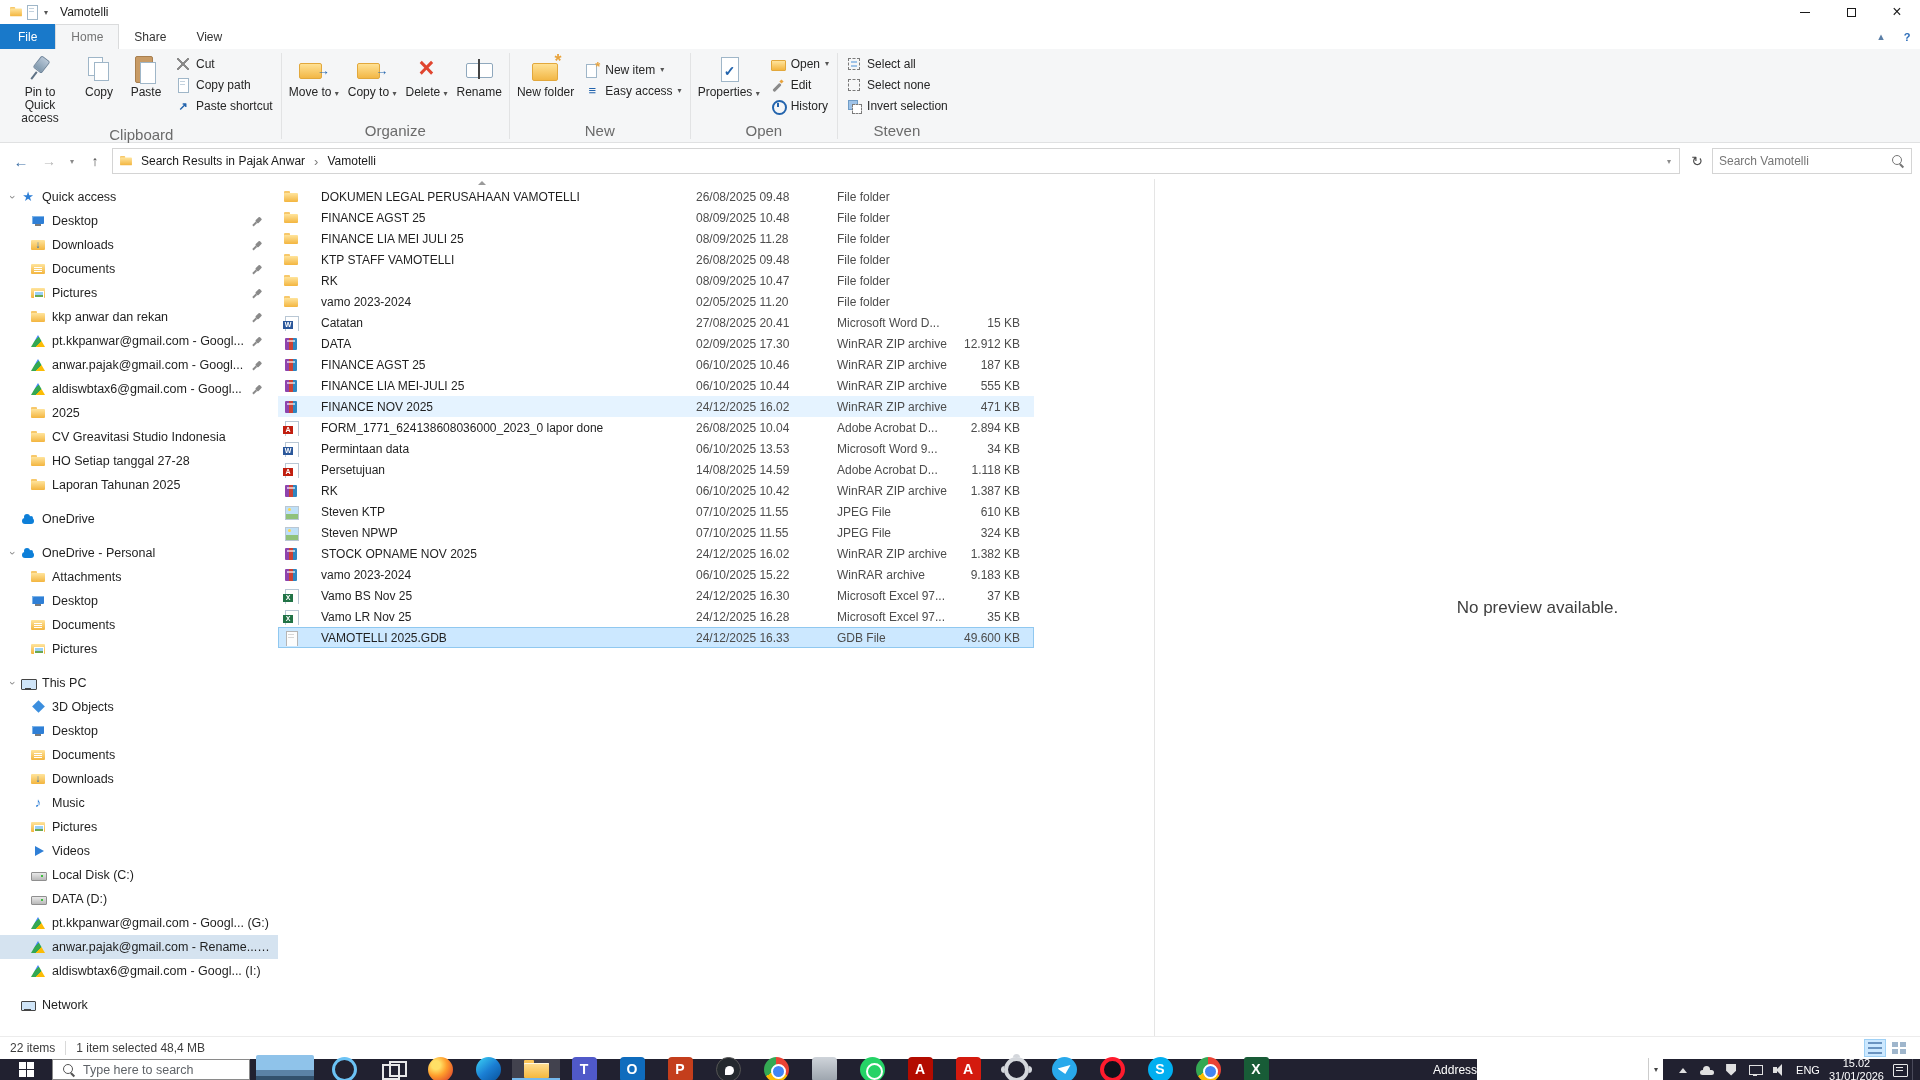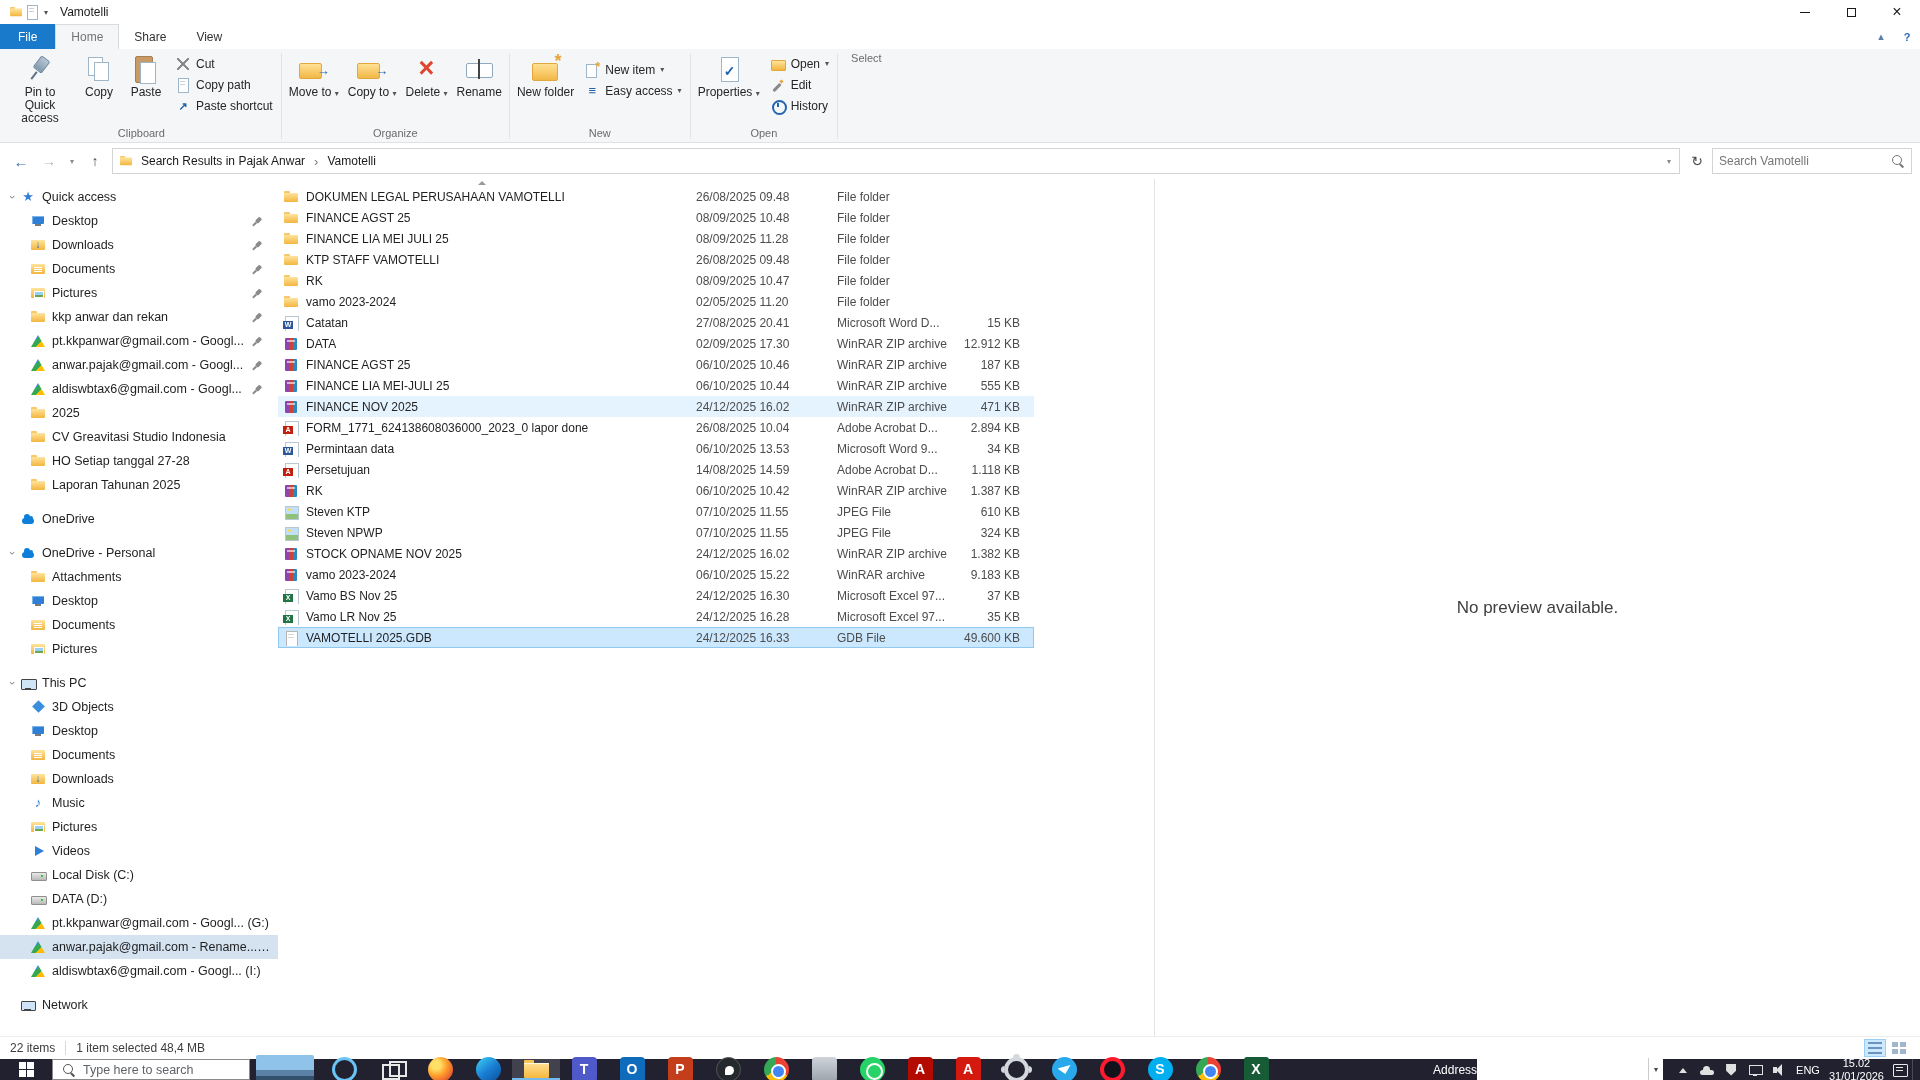--- a/index.html
+++ b/index.html
@@ -24,21 +24,21 @@
 .tab.file-tab{background:#1979ca;color:#fff;padding:0 18px}
 .tab.active{background:#f5f6f7;border:1px solid #dadbdc;border-bottom:none;color:#737373}
 .tab-spacer{flex:1}
 .tab-tool{width:26px;display:flex;align-items:center;justify-content:center;color:#5a7ea6;font-size:11px}
 .tab-tool.help{color:#2b6cb8;font-weight:bold}
 
 
 .ribbon{height:94px;background:#f5f6f7;border-bottom:1px solid #e0e1e2;display:flex;padding:1px 2px 0}
 .rgroup{display:flex;flex-direction:column;padding:1px 3px 0}
 .rgroup-body{flex:1;display:flex;align-items:flex-start;gap:1px}
-.rgroup-label{text-align:center;color:#6b6b6b;font-size:11px;padding:1px 10px 3px}
+.rgroup-label{text-align:center;color:#6b6b6b;font-size:15px;padding:1px 10px 3px}
 .rsep{width:1px;background:#e2e3e4;margin:3px 0}
 .rbig{display:flex;flex-direction:column;align-items:center;min-width:46px;max-width:72px;padding:3px 4px 0;text-align:center}
 .rbig .blab{line-height:13px;color:#262626;white-space:normal}
 .caret{font-size:8px;color:#555}
 .rcol{display:flex;flex-direction:column;padding-top:2px}
 .rsmall{display:flex;align-items:center;gap:5px;height:21px;padding:0 5px;white-space:nowrap;color:#262626}
 .bi{width:32px;height:30px;position:relative;margin-bottom:2px}
 .bi-pin::before{content:"";position:absolute;left:12px;top:3px;width:9px;height:13px;background:linear-gradient(#b7c6d6,#7f98ad);border:1px solid #6d8399;border-radius:2px;transform:rotate(38deg)}
 .bi-pin::after{content:"";position:absolute;left:9px;top:17px;width:2px;height:9px;background:#5f7285;transform:rotate(38deg)}
 .bi-copy::before{content:"";position:absolute;left:5px;top:3px;width:13px;height:17px;background:#fff;border:1px solid #9fb6c8}
@@ -108,21 +108,21 @@
 
 .file-area{width:876px;position:relative;padding-top:2px}
 .sort-caret{position:absolute;top:2px;left:200px;width:0;height:0;border-left:4px solid transparent;border-right:4px solid transparent;border-bottom:4px solid #9a9a9a}
 .hdr{display:flex;height:26px;align-items:stretch;color:#444}
 .hcell{display:flex;align-items:center;padding-left:8px;border-right:1px solid #ebebeb}
 .h-name{width:408px}.h-date{width:141px}.h-type{width:129px}.h-size{width:78px}
 .rows{padding-top:5px}
 .frow{display:flex;width:756px;height:21px;align-items:center}
 .frow.hover{background:#e5f3ff}
 .frow.selected{background:#cce8ff;box-shadow:inset 0 0 0 1px #90c8f0}
-.c-name{width:408px;display:flex;align-items:center;padding-left:5px;gap:7px;overflow:hidden;white-space:nowrap;color:#1f1f1f}
+.c-name{width:408px;display:flex;align-items:center;padding-left:5px;gap:22px;overflow:hidden;white-space:nowrap;color:#1f1f1f}
 .c-date{width:141px;padding-left:10px;color:#4c4c4c}
 .c-type{width:129px;padding-left:10px;color:#4c4c4c;overflow:hidden;white-space:nowrap}
 .c-size{width:78px;padding-right:14px;text-align:right;color:#4c4c4c}
 .preview{flex:1;border-left:1px solid #e5e5e5;display:flex;align-items:center;justify-content:center;color:#3f3f3f;font-size:17px}
 
 
 .icon16{width:16px;height:16px;display:inline-block;position:relative;flex:0 0 16px}
 .ic-folder::before{content:"";position:absolute;left:1px;top:2px;width:6px;height:4px;background:#f7c86a;border-radius:1px 1px 0 0}
 .ic-folder::after{content:"";position:absolute;left:1px;top:4px;width:14px;height:9px;background:linear-gradient(#ffe49c,#f3b53f);border-radius:1px}
 .ic-star::before{content:"★";position:absolute;inset:0;color:#2f7fd6;font-size:13px;line-height:16px;text-align:center}
@@ -369,21 +369,37 @@
                 <span class="mi mi-history"></span>
                 <span>History</span>
               </div>
           </div>
         </div>
         <div class="rgroup-label">Open</div>
       </div>
       <div class="rsep"></div>
 
       <div class="rgroup">
-        <div class="rgroup-label">Select</div>
+        <div class="rgroup-body">
+          <div class="rcol">
+            <div class="rsmall">
+                <span class="mi mi-selall"></span>
+                <span>Select all</span>
+              </div>
+            <div class="rsmall">
+                <span class="mi mi-selnone"></span>
+                <span>Select none</span>
+              </div>
+            <div class="rsmall">
+                <span class="mi mi-invert"></span>
+                <span>Invert selection</span>
+              </div>
+          </div>
+        </div>
+        <div class="rgroup-label">Steven</div>
       </div>
     </div>
 
     <div class="addressbar">
       <div class="navbtn back">←</div>
       <div class="navbtn fwd">→</div>
       <div class="navbtn small">▾</div>
       <div class="navbtn">↑</div>
       <div class="addr-field">
         <span class="icon16 ic-folder mini"></span>

